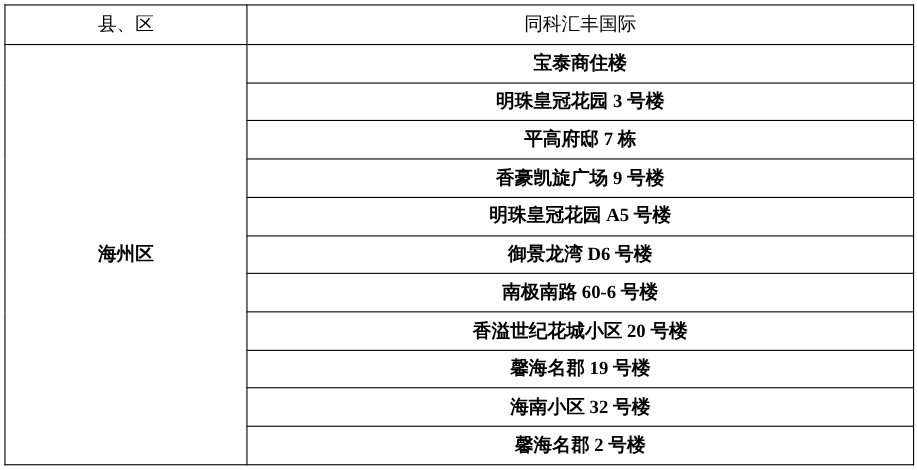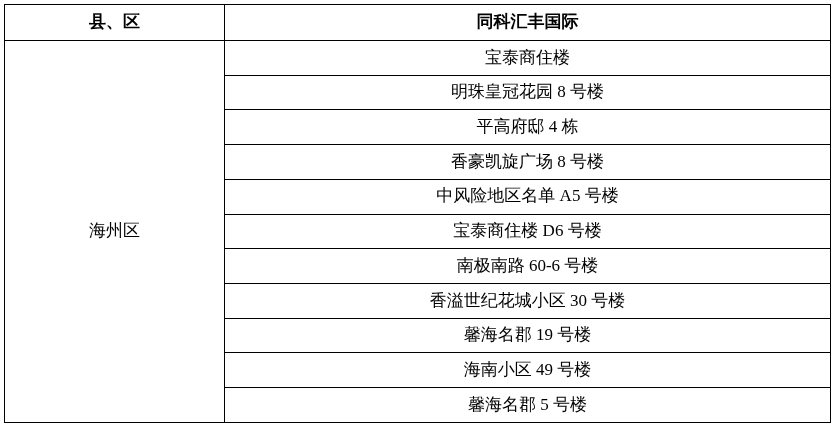--- a/index.html
+++ b/index.html
@@ -25,25 +25,25 @@
   table.risk-table td {
     border: 1.5px solid #000000;
     text-align: center;
     vertical-align: middle;
     color: #000000;
     font-size: 17px;
     padding: 0;
     line-height: 1.1;
   }
   table.risk-table th {
-    font-weight: bold;
+    font-weight: normal;
     height: 35px;
   }
   table.risk-table td {
-    font-weight: normal;
+    font-weight: bold;
     height: 33px;
   }
   col.col-district { width: 220px; }
   col.col-list { width: 606px; }
 </style>
 </head>
 <body>
 
 <div class="page">
   <table class="risk-table">
@@ -56,44 +56,44 @@
         <th>县、区</th>
         <th>同科汇丰国际</th>
       </tr>
     </thead>
     <tbody>
       <tr>
         <td rowspan="11">海州区</td>
         <td>宝泰商住楼</td>
       </tr>
       <tr>
-        <td>明珠皇冠花园 8 号楼</td>
+        <td>明珠皇冠花园 3 号楼</td>
       </tr>
       <tr>
-        <td>平高府邸 4 栋</td>
+        <td>平高府邸 7 栋</td>
       </tr>
       <tr>
-        <td>香豪凯旋广场 8 号楼</td>
+        <td>香豪凯旋广场 9 号楼</td>
       </tr>
       <tr>
-        <td>中风险地区名单 A5 号楼</td>
+        <td>明珠皇冠花园 A5 号楼</td>
       </tr>
       <tr>
-        <td>宝泰商住楼 D6 号楼</td>
+        <td>御景龙湾 D6 号楼</td>
       </tr>
       <tr>
         <td>南极南路 60-6 号楼</td>
       </tr>
       <tr>
-        <td>香溢世纪花城小区 30 号楼</td>
+        <td>香溢世纪花城小区 20 号楼</td>
       </tr>
       <tr>
         <td>馨海名郡 19 号楼</td>
       </tr>
       <tr>
-        <td>海南小区 49 号楼</td>
+        <td>海南小区 32 号楼</td>
       </tr>
       <tr>
-        <td>馨海名郡 5 号楼</td>
+        <td>馨海名郡 2 号楼</td>
       </tr>
     </tbody>
   </table>
 </div>
 
 </body></html>

